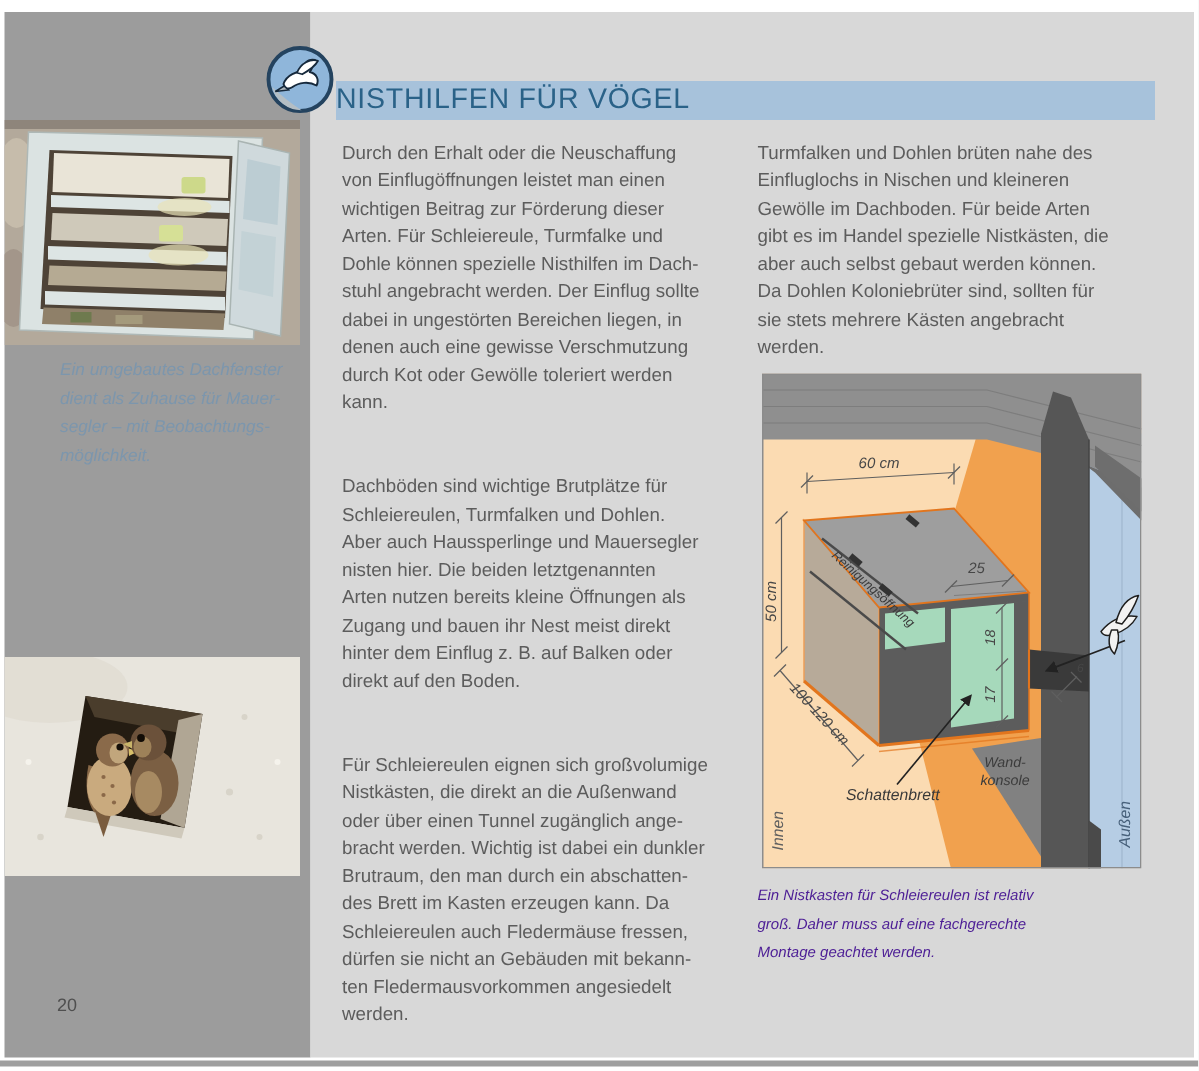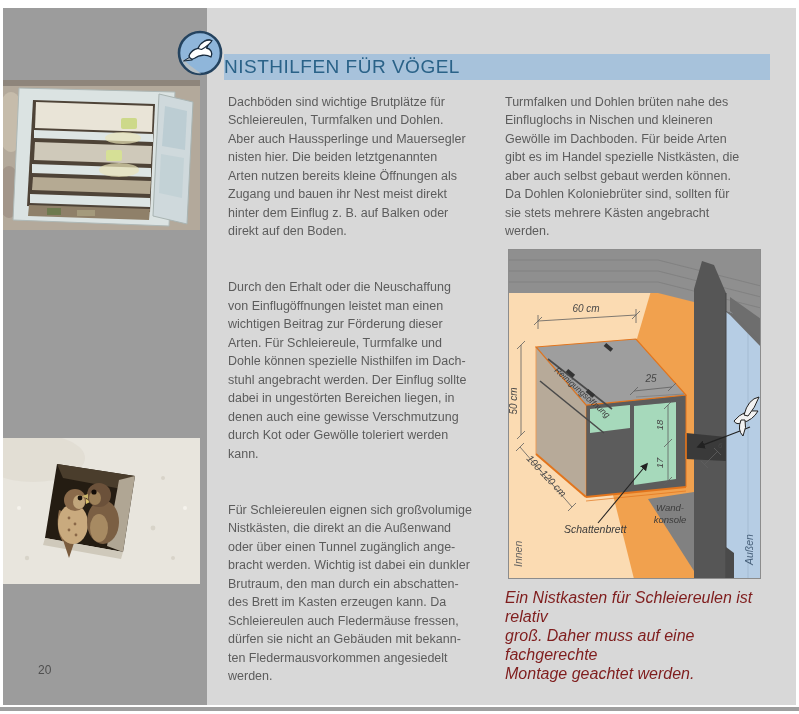--- a/index.html
+++ b/index.html
@@ -10,21 +10,21 @@
   .title-bar{position:absolute;left:224px;top:40px;width:546px;height:26px;background:#a7c2db;
              display:flex;align-items:center;padding-left:0;box-sizing:border-box;margin-top:14px;}
   .title{font-size:19px;color:#2a6288;letter-spacing:.5px;}
   .badge{position:absolute;left:177px;top:30px;}
   .col{position:absolute;font-size:12.5px;line-height:18.5px;color:#5c5c5c;white-space:pre-line;}
   .col p{margin:0 0 19px 0;}
   .col1{left:228px;top:74px;width:276px;}
   .col2{left:505px;top:74px;width:285px;}
   .diagram{position:absolute;left:508px;top:249px;}
   .diagram-caption{position:absolute;left:505px;top:588px;width:282px;font-style:italic;
-                   font-size:16px;line-height:19px;color:#7f1d1d;white-space:pre-line;}
+                   font-size:10px;line-height:19px;color:#4c1d95;white-space:pre-line;}
   .side-photo1{position:absolute;left:0;top:72px;}
   .side-photo2{position:absolute;left:0;top:430px;}
   .side-caption{position:absolute;left:37px;width:164px;font-style:italic;font-size:11.5px;
                 line-height:19px;color:#7c96ad;white-space:pre-line;}
   .cap1{top:230px;}
   .cap2{top:584px;}
   .page-number{position:absolute;left:35px;top:655px;font-size:12px;color:#4f4f4f;}
   .bottom-rule{position:absolute;left:0;top:707px;width:799px;height:4px;background:#9f9f9f;}
   svg text{font-family:"Liberation Sans",sans-serif;}
 </style>
@@ -55,20 +55,24 @@
         <ellipse cx="120" cy="58" rx="18" ry="6" fill="#e8e3b8" opacity="0.7"></ellipse>
         <ellipse cx="116" cy="90" rx="20" ry="7" fill="#e8e3b8" opacity="0.7"></ellipse>
         <rect x="118" y="38" width="16" height="11" rx="2" fill="#cdd98a"></rect>
         <rect x="103" y="70" width="16" height="11" rx="2" fill="#d6e096"></rect>
         <polygon points="156,14 190,22 184,144 150,136" fill="#cfd9dc" stroke="#a9b4b2" stroke-width="1"></polygon>
         <polygon points="162,26 184,31 182,70 159,66" fill="#bccdd3"></polygon>
         <polygon points="158,74 181,78 179,118 156,113" fill="#c3d2d6"></polygon>
       </g>
     </svg>
 
+    <div class="side-caption cap1">Ein umgebautes Dachfenster
+dient als Zuhause für Mauer-
+segler – mit Beobachtungs-
+möglichkeit.</div>
 
     <svg class="side-photo2" width="197" height="146" viewBox="0 0 197 146">
       <g>
         <rect x="0" y="0" width="197" height="146" fill="#e8e5dd"></rect>
         <ellipse cx="30" cy="20" rx="52" ry="24" fill="#ddd8ce" opacity="0.6"></ellipse>
         <circle cx="160" cy="40" r="2" fill="#d8d4c9"></circle>
           <circle cx="150" cy="90" r="2.4" fill="#d8d4c9"></circle>
         <circle cx="170" cy="120" r="2" fill="#d8d4c9"></circle>
           <circle cx="24" cy="120" r="2.2" fill="#d8d4c9"></circle>
         <circle cx="16" cy="70" r="2" fill="#f5f3ec"></circle>
@@ -110,38 +114,38 @@
   <svg class="badge" width="46" height="46" viewBox="0 0 46 46">
     <circle cx="23" cy="23" r="21" fill="#8fb6da" stroke="#24435f" stroke-width="2.6"></circle>
     <path d="M4.5,28 Q14,37 24,43.5 A20 20 0 0 1 4.5,28 Z" fill="#b4bec4"></path>
     <path d="M13,27 L6.5,31 L15.5,30 Z" fill="#b0b8bd" stroke="#16293c" stroke-width="1"></path>
     <path d="M12,26 C14,20 21,17 26,18 C24,13 28,9 33,10 C31,13 31.5,16 29.5,18
              C34,19 36,23 34,27 C29,24 22,25 18,28 C15,30 13,29 12,26 Z" fill="#ffffff" stroke="#16293c" stroke-width="1.3" stroke-linejoin="round"></path>
     <path d="M21,18.5 C23.5,12 30,9 35,10.5 C33,14.5 28,17.5 24.5,19.5 Z" fill="#ffffff" stroke="#16293c" stroke-width="1.2" stroke-linejoin="round"></path>
   </svg>
 
   <div class="col col1">
-    <p>Dachböden sind wichtige Brutplätze für
-Schleiereulen, Turmfalken und Dohlen.
-Aber auch Haussperlinge und Mauersegler
-nisten hier. Die beiden letztgenannten
-Arten nutzen bereits kleine Öffnungen als
-Zugang und bauen ihr Nest meist direkt
-hinter dem Einflug z. B. auf Balken oder
-direkt auf den Boden.</p>
     <p>Durch den Erhalt oder die Neuschaffung
 von Einflugöffnungen leistet man einen
 wichtigen Beitrag zur Förderung dieser
 Arten. Für Schleiereule, Turmfalke und
 Dohle können spezielle Nisthilfen im Dach-
 stuhl angebracht werden. Der Einflug sollte
 dabei in ungestörten Bereichen liegen, in
 denen auch eine gewisse Verschmutzung
 durch Kot oder Gewölle toleriert werden
 kann.</p>
+    <p>Dachböden sind wichtige Brutplätze für
+Schleiereulen, Turmfalken und Dohlen.
+Aber auch Haussperlinge und Mauersegler
+nisten hier. Die beiden letztgenannten
+Arten nutzen bereits kleine Öffnungen als
+Zugang und bauen ihr Nest meist direkt
+hinter dem Einflug z. B. auf Balken oder
+direkt auf den Boden.</p>
     <p>Für Schleiereulen eignen sich großvolumige
 Nistkästen, die direkt an die Außenwand
 oder über einen Tunnel zugänglich ange-
 bracht werden. Wichtig ist dabei ein dunkler
 Brutraum, den man durch ein abschatten-
 des Brett im Kasten erzeugen kann. Da
 Schleiereulen auch Fledermäuse fressen,
 dürfen sie nicht an Gebäuden mit bekann-
 ten Fledermausvorkommen angesiedelt
 werden.</p>

